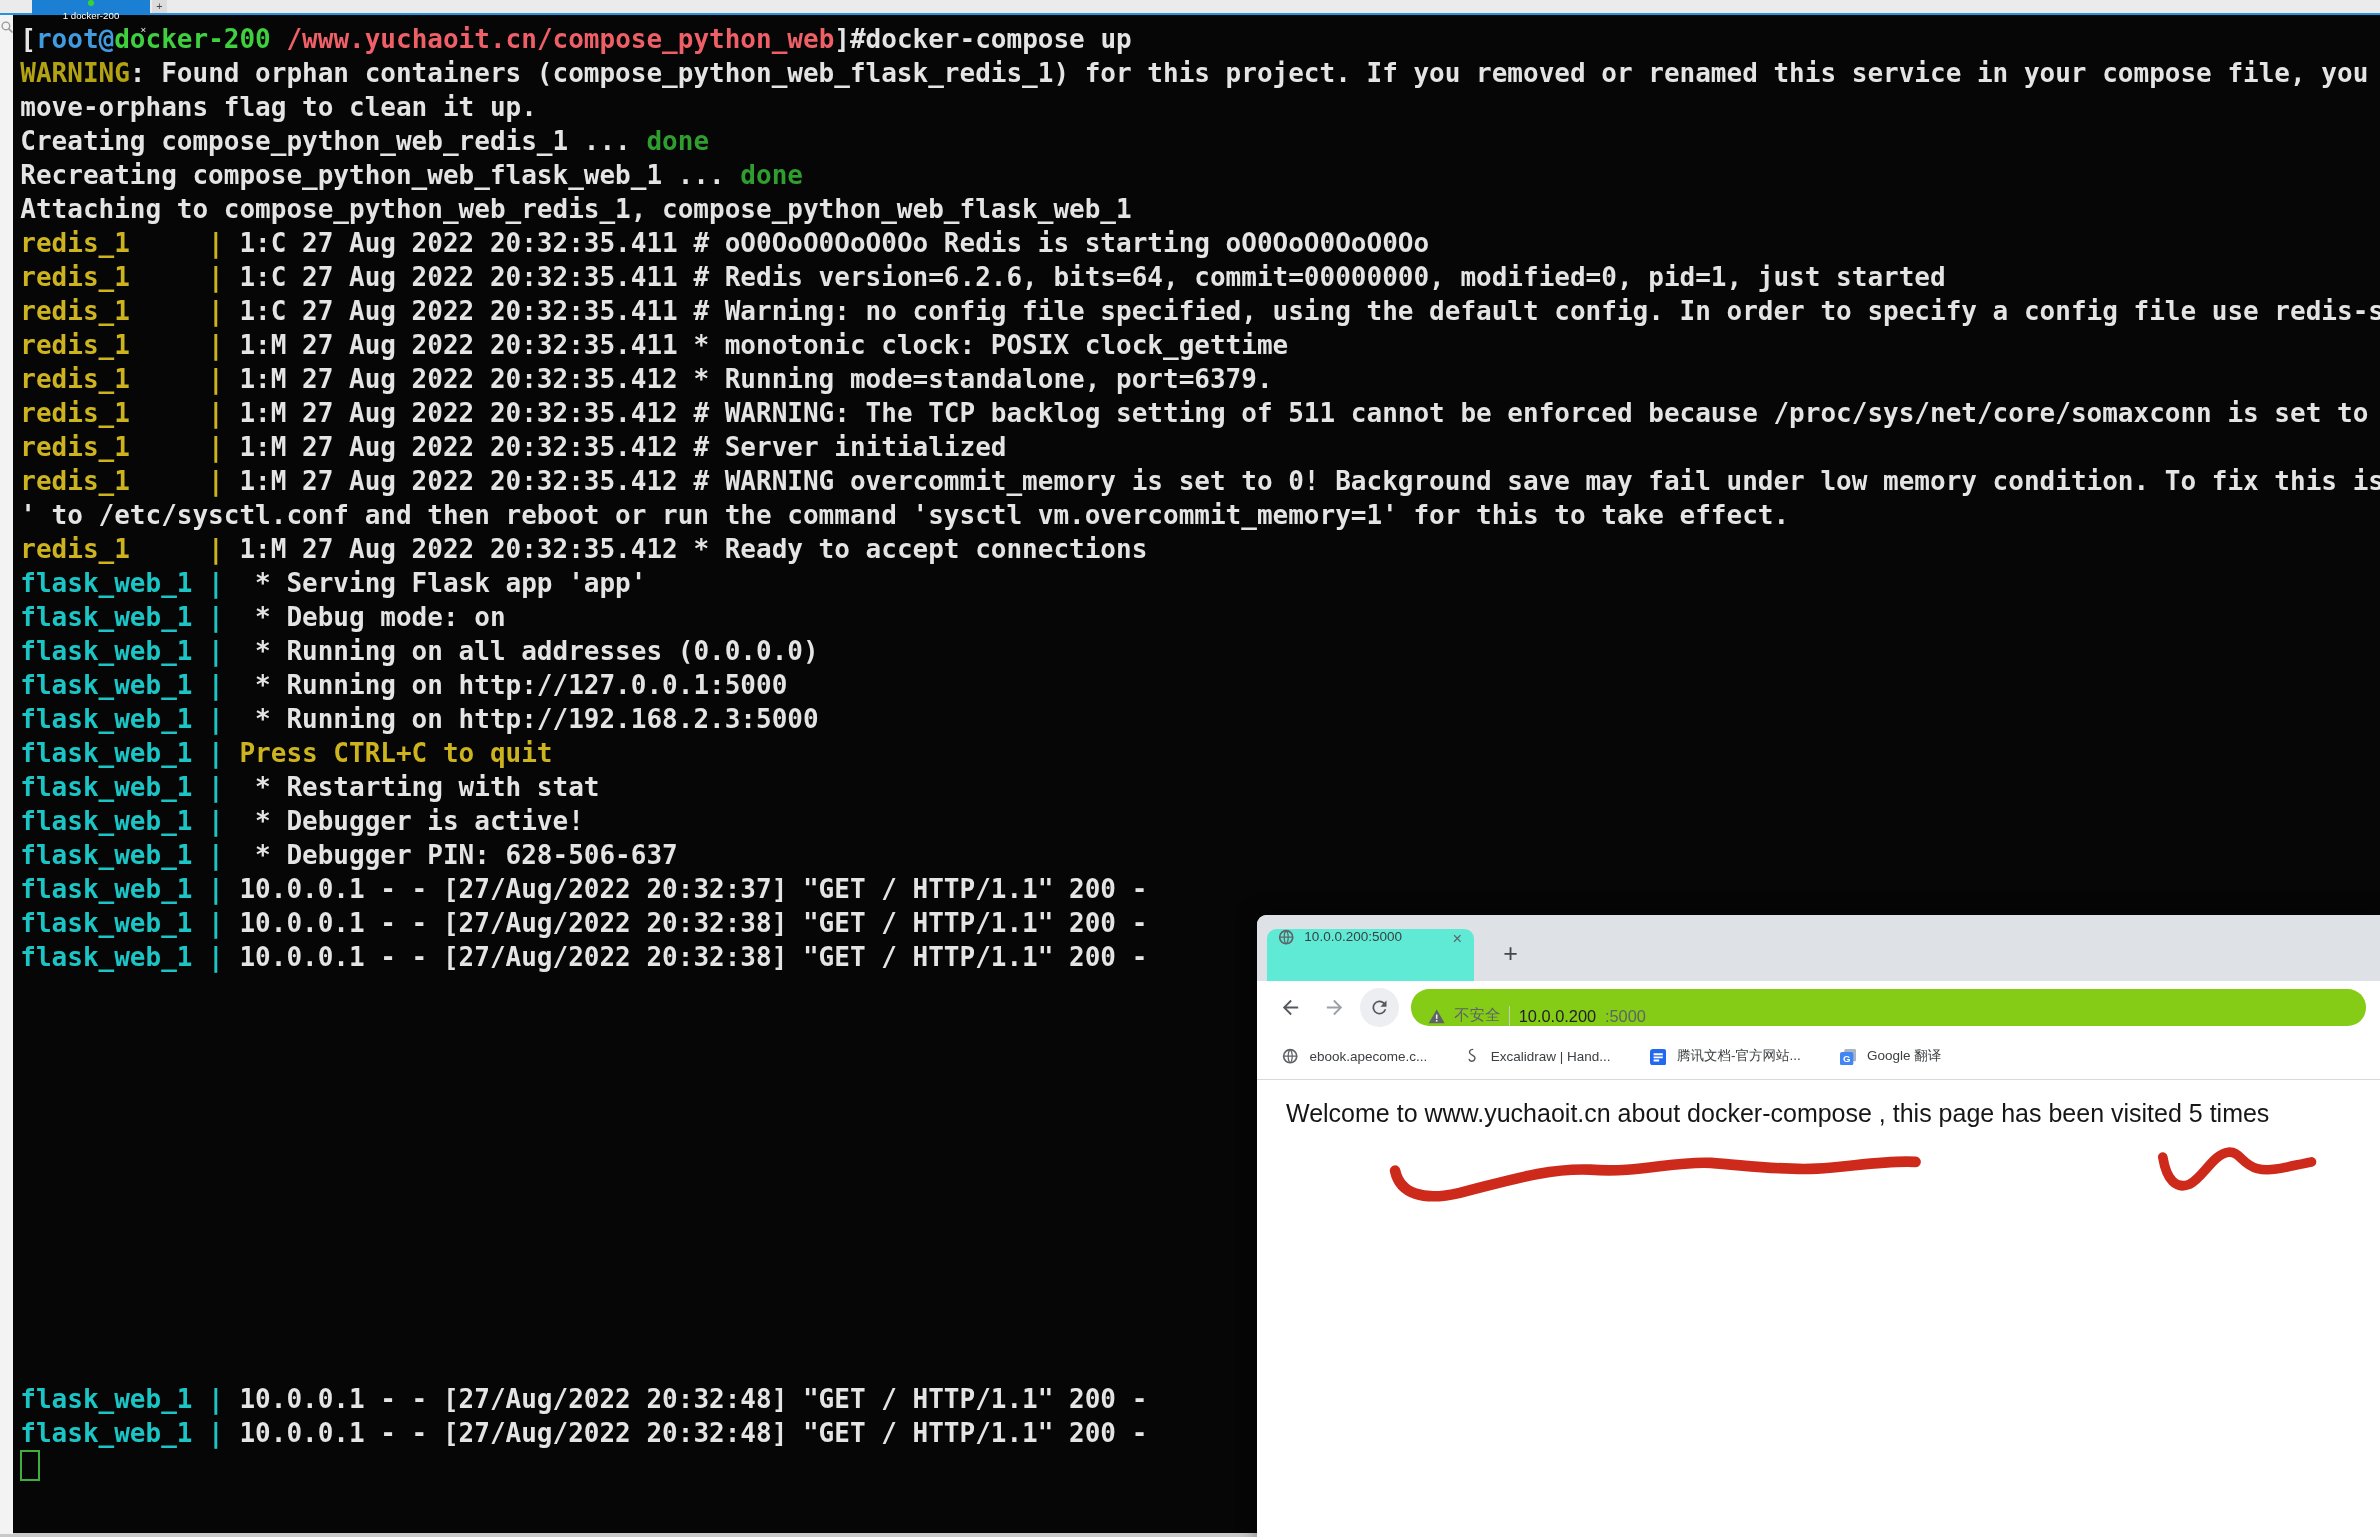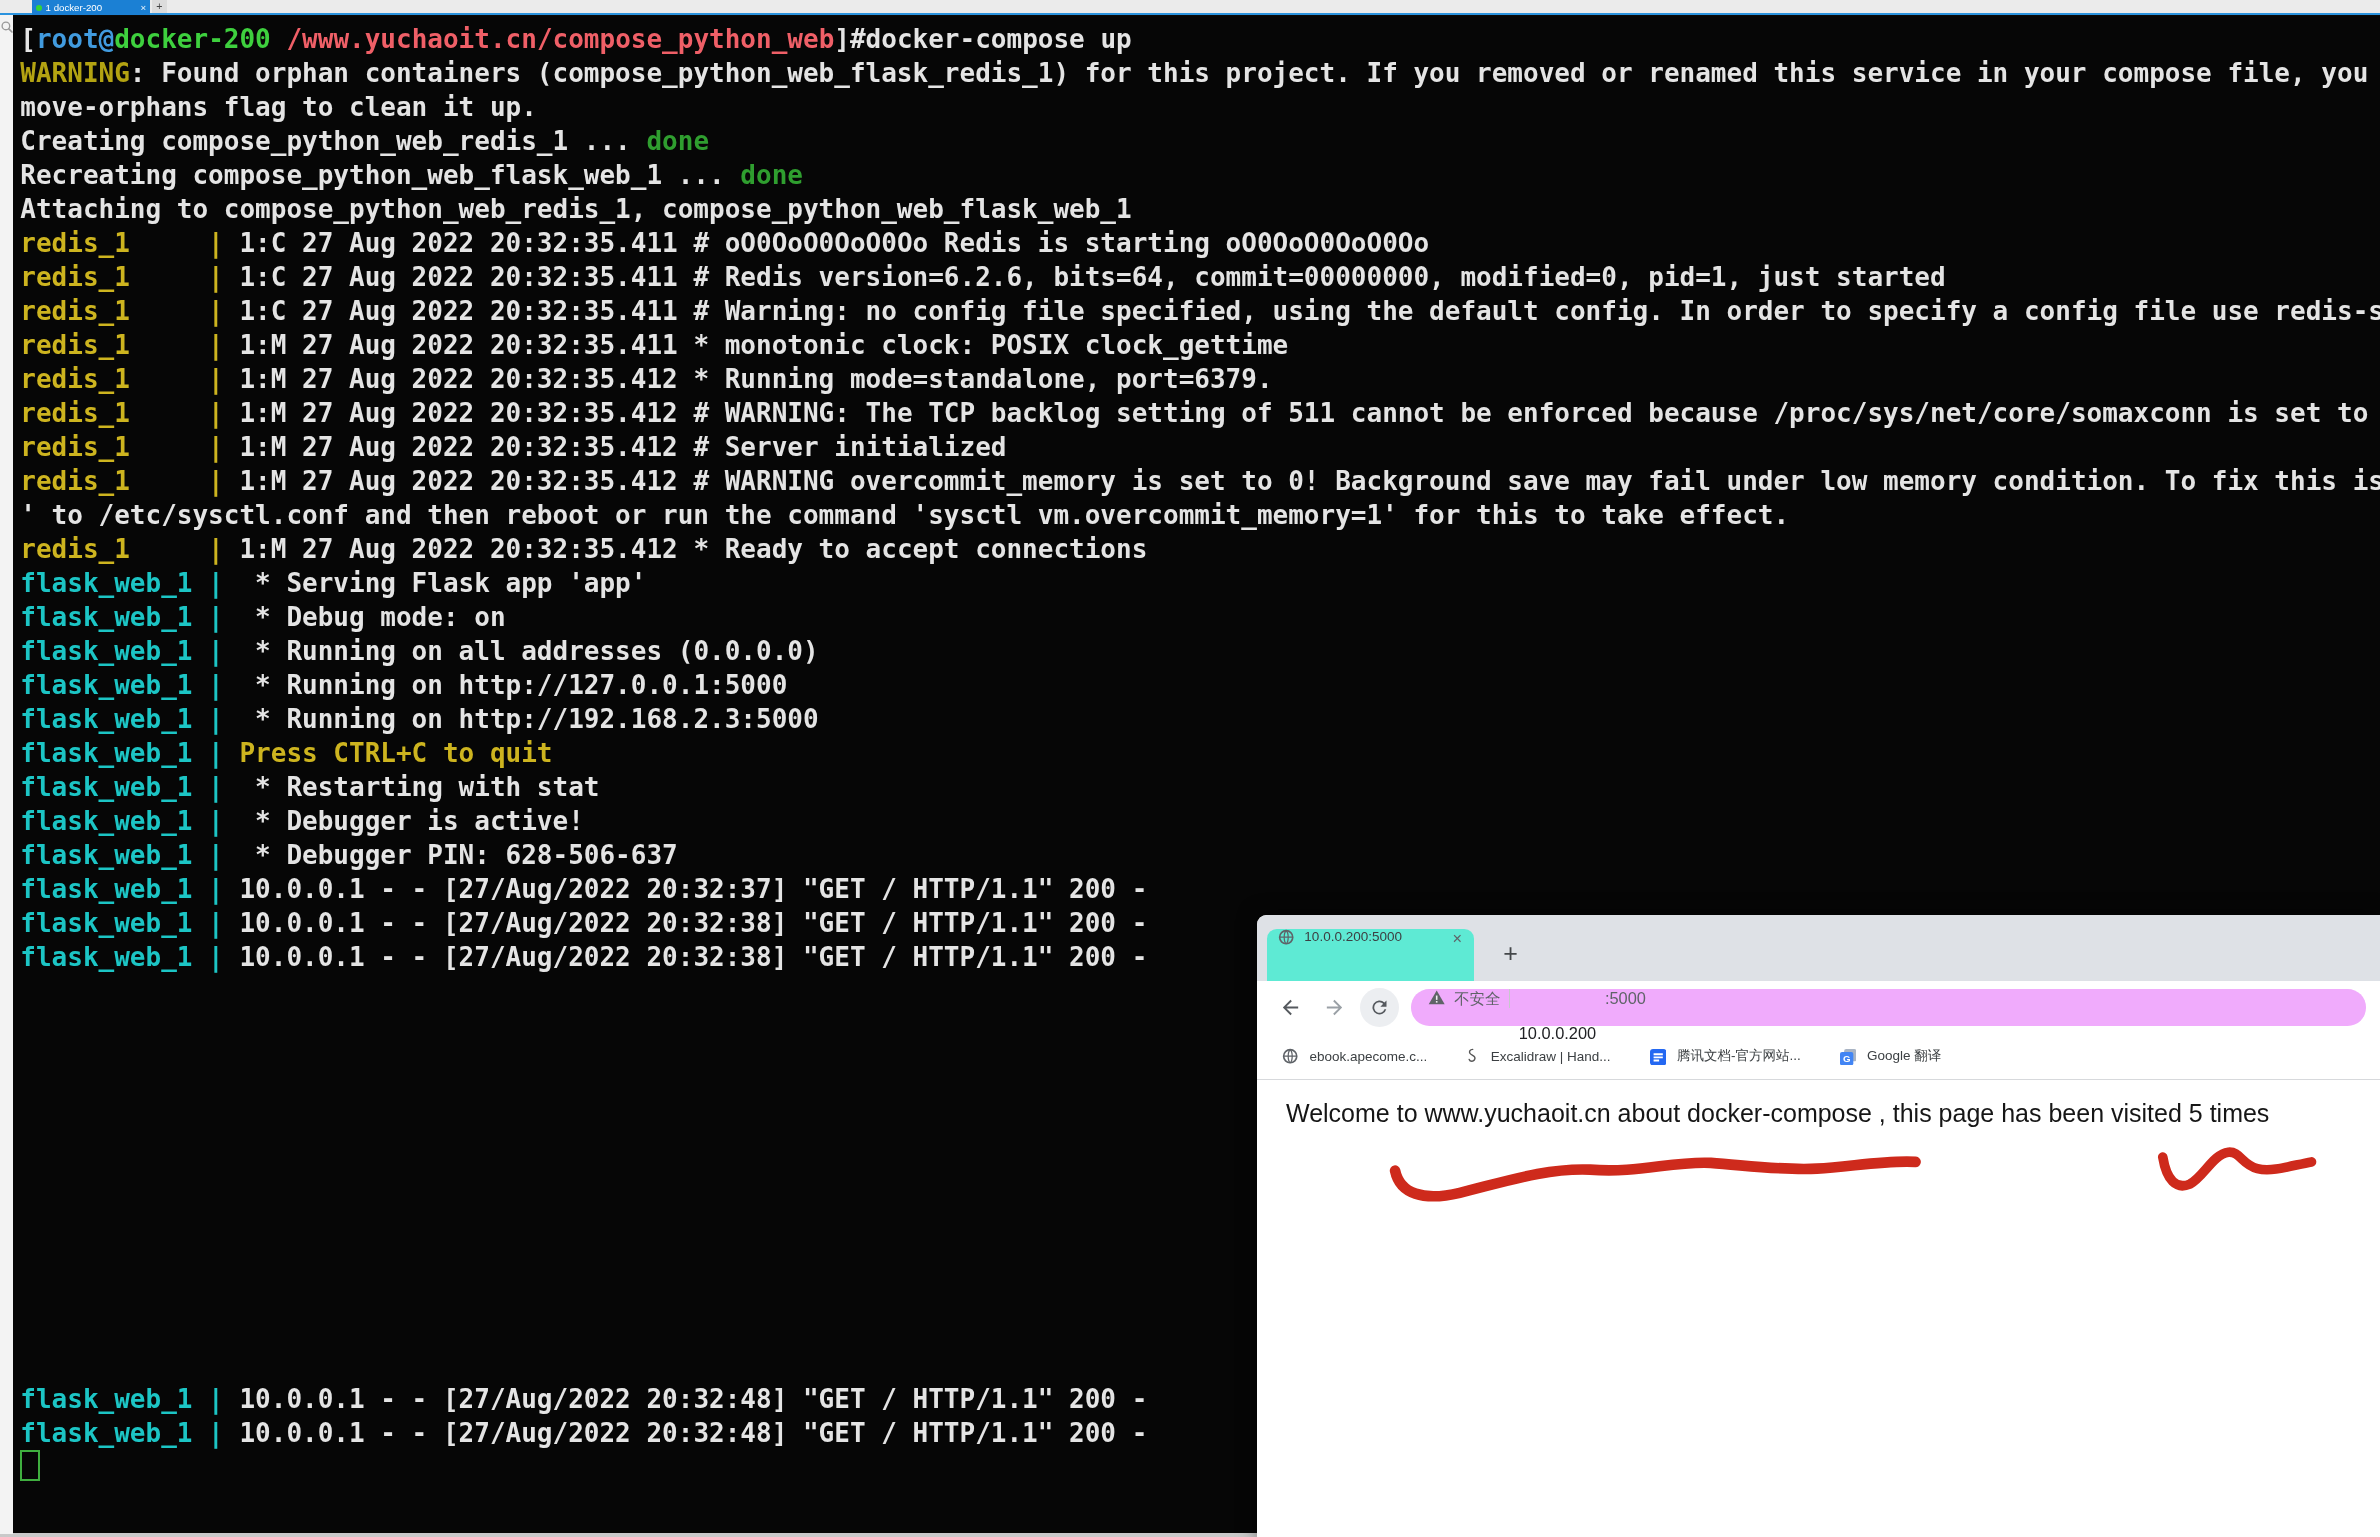--- a/index.html
+++ b/index.html
@@ -2,21 +2,21 @@
 <html style="--c-w: #e4e4e4; --c-bl: #419bdf; --c-gr: #3ed03e; --c-rd: #ef5f67; --c-yw: #b3a312; --c-dg: #2f9e2f; --c-ry: #cdb41f; --c-fc: #1cc5c5; --c-rb: #ef4141; --c-cur: #3fae3f; --c-tab_blue: #1b80d4; --c-accent_line: #2b93de; --c-annotation_red: #ce2a1c;"><head>
 <meta charset="utf-8">
 <style>
   html,body{margin:0;padding:0;background:#222;}
   #stage{position:relative;width:2381px;height:1537px;overflow:hidden;background:#0a0a0a;font-family:"Liberation Sans",sans-serif;}
 
   
   #topbar{position:absolute;left:0;top:0;width:2381px;height:12.6px;background:#ebebeb;z-index:2;}
   #accentline{position:absolute;left:0;top:12.6px;width:2381px;height:2.9px;background:var(--c-accent_line);z-index:3;}
   #xtab{position:absolute;left:32px;top:0;width:118px;height:15.4px;background:var(--c-tab_blue);z-index:4;
-        display:flex;align-items:center;gap:3.9px;padding:0 3.9px;box-sizing:border-box;color:#fff;font-size:9.7px;}
+        display:flex;align-items:center;gap:3.9px;padding:0 3.9px;box-sizing:border-box;color:#fff;font-size:9.7px;flex-direction:column;}
   #xtab .dot{width:5.8px;height:5.8px;border-radius:50%;background:#35d435;flex:0 0 auto;}
   #xtab .xclose{margin-left:auto;font-size:9.7px;color:#e8f2fb;line-height:9.7px;}
   #xnewtab{position:absolute;left:152px;top:0;width:14.5px;height:12.6px;background:#dcdcdc;color:#444;z-index:4;
            font-size:10.6px;line-height:12.6px;text-align:center;}
   #leftstrip{position:absolute;left:0;top:12.6px;width:12.6px;height:1521px;background:#f3f3f3;z-index:2;}
   #leftstrip svg{display:block;margin:7.7px auto 0;}
   #bottomstrip{position:absolute;left:0;top:1533px;width:2381px;height:3.9px;background:#c9c9c9;z-index:1;}
 
   
   #terminal{position:absolute;left:12.6px;top:16px;width:2368px;height:1518px;background:#060606;overflow:hidden;z-index:0;
@@ -34,21 +34,21 @@
   #tabstrip{height:66px;background:#dee1e6;position:relative;}
   #btab{position:absolute;left:9.7px;top:13.5px;width:207px;height:52px;background:#5eead4;border-radius:9.7px 9.7px 0 0;
         display:flex;align-items:flex-start;gap:9.7px;padding:0 11.6px;box-sizing:border-box;}
   #btab .title{font-size:13.5px;color:#3c4043;white-space:nowrap;overflow:hidden;flex:1;}
   #btab .bclose{font-size:16.4px;color:#5f6368;}
   #bnewtab{position:absolute;left:236px;top:21px;width:35px;height:35px;color:#44474a;font-size:25px;line-height:35px;text-align:center;font-weight:400;}
   #toolbar{height:52px;background:#fff;display:flex;align-items:center;padding:0 15.4px 0 13.5px;gap:5.8px;}
   .navicon{width:39px;height:39px;display:flex;align-items:center;justify-content:center;color:#55595e;flex:0 0 auto;}
   .navicon.disabled{color:#9aa0a6;}
   .navicon.circled{background:#eceef1;border-radius:50%;}
-  #urlbar{flex:1;height:37px;background:#f0abfc;border-radius:18.3px;display:flex;align-items:flex-start;
+  #urlbar{flex:1;height:37px;background:#84cc16;border-radius:18.3px;display:flex;align-items:flex-end;
           padding:0 17.4px;gap:8.7px;margin-left:5.8px;min-width:0;}
   #urlbar .sec{font-size:15.4px;color:#5f6368;white-space:nowrap;}
   #urlbar .sep{width:1px;height:19.3px;background:#c6c8cb;}
   #urlbar .host{font-size:16.4px;color:#202124;white-space:nowrap;margin-top:35px;}
   #urlbar .port{font-size:16.4px;color:#5f6368;white-space:nowrap;}
   #bookmarks{height:46px;background:#fff;display:flex;align-items:center;gap:39px;padding:0 25px;
              border-bottom:1px solid #d7d9dc;}
   .bm{display:flex;align-items:flex-end;gap:11px;white-space:nowrap;}
   .bm .bmlabel{font-size:13.5px;color:#3c4043;}
   #pagecontent{position:relative;height:457px;background:#fff;}

